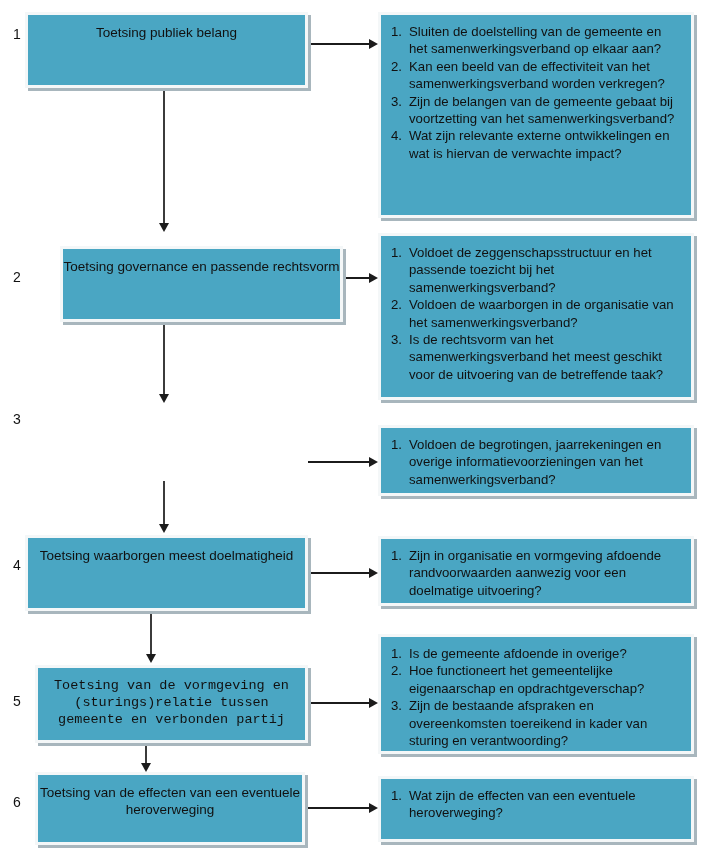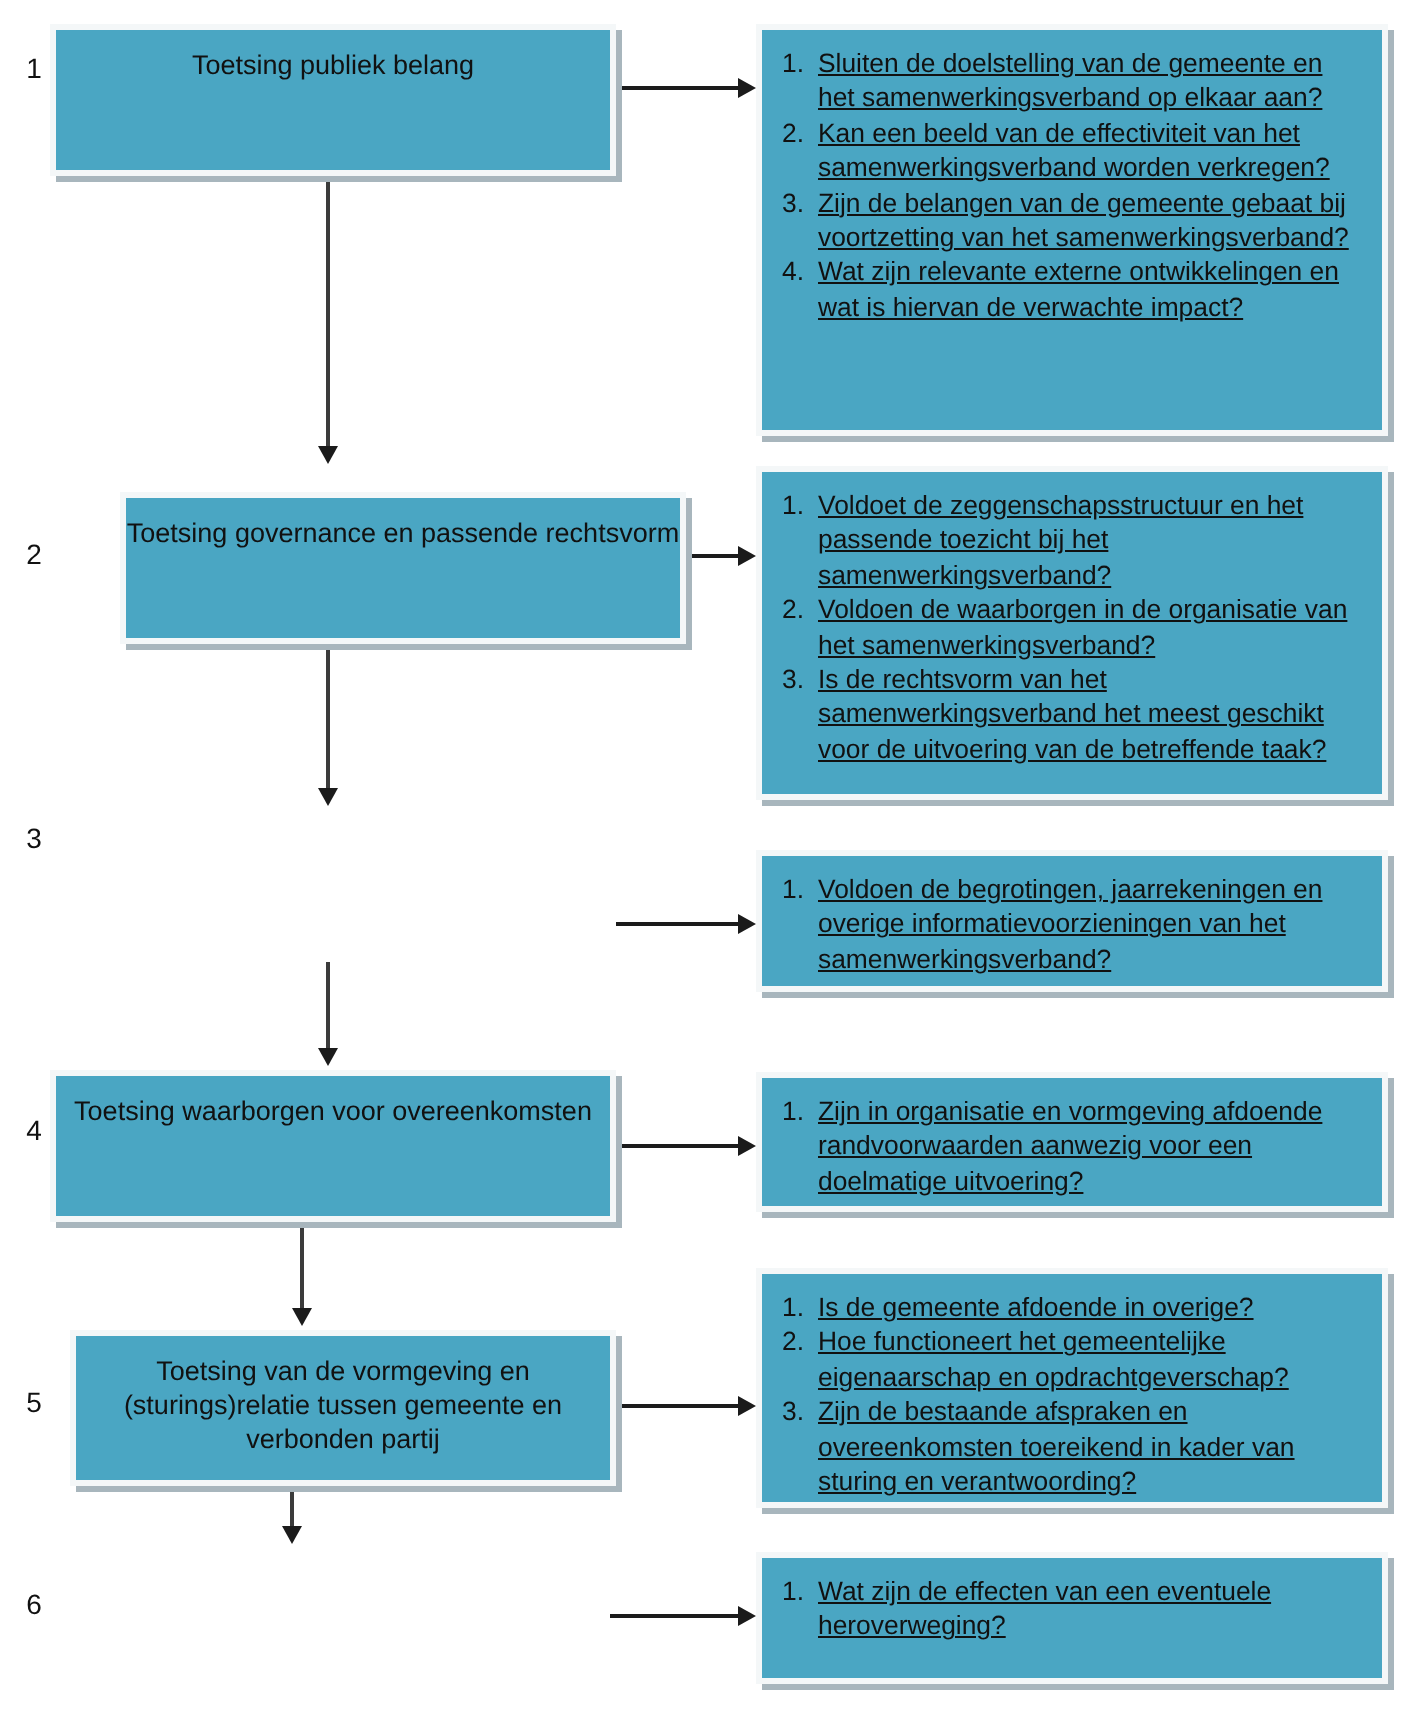--- a/index.html
+++ b/index.html
@@ -61,21 +61,20 @@
   }
   .q-num {
     position: absolute;
     left: 0;
     top: 0;
     width: 16px;
     text-align: left;
   }
   .q-text {
     display: block;
-    text-decoration: underline;
   }
 
   
   .row-num {
     position: absolute;
     font-size: 14px;
     line-height: 14px;
     color: #111111;
     width: 18px;
     text-align: center;
@@ -157,27 +156,30 @@
   <div class="box step-box" style="left:25px; top:12px; width:283px; height:76px;">
     <span class="step-label">Toetsing publiek belang</span>
   </div>
 
   <div class="box step-box" style="left:25px; top:246px; width:283px; height:76px;margin-left:35px;">
     <span class="step-label">Toetsing governance en passende rechtsvorm</span>
   </div>
 
 
   <div class="box step-box" style="left:25px; top:535px; width:283px; height:76px;">
-    <span class="step-label">Toetsing waarborgen voor overeenkomsten</span>
-  </div>
-
-  <div class="box step-box" style="left:35px; top:665px; width:273px; height:78px;">
+    <span class="step-label">Toetsing waarborgen meest doelmatigheid</span>
+  </div>
+
+  <div class="box step-box" style="left:35px; top:665px; width:273px; height:78px;font-family:Liberation Mono, monospace;">
     <span class="step-label">Toetsing van de vormgeving en (sturings)relatie tussen gemeente en verbonden partij</span>
   </div>
 
+  <div class="box step-box" style="left:35px; top:772px; width:270px; height:73px;">
+    <span class="step-label">Toetsing van de effecten van een eventuele heroverweging</span>
+  </div>
 
   <div class="box q-box" style="left:378px; top:12px; width:316px; height:206px;">
     <ul class="q-list">
       <li class="q-item">
         <span class="q-num">1.</span>
         <span class="q-text">Sluiten de doelstelling van de gemeente en het samenwerkingsverband op elkaar aan?</span>
       </li>
       <li class="q-item">
         <span class="q-num">2.</span>
         <span class="q-text">Kan een beeld van de effectiviteit van het samenwerkingsverband worden verkregen?</span>

